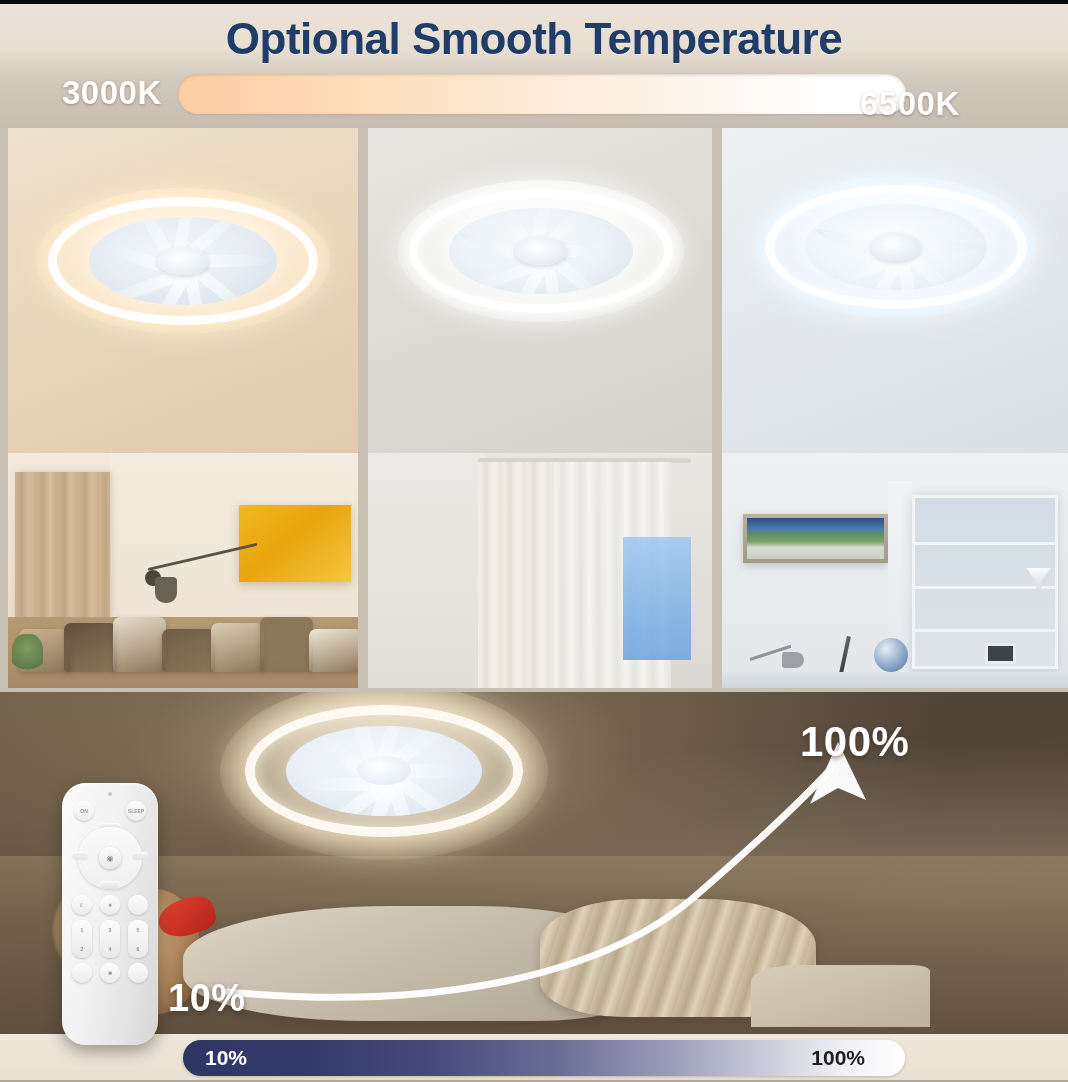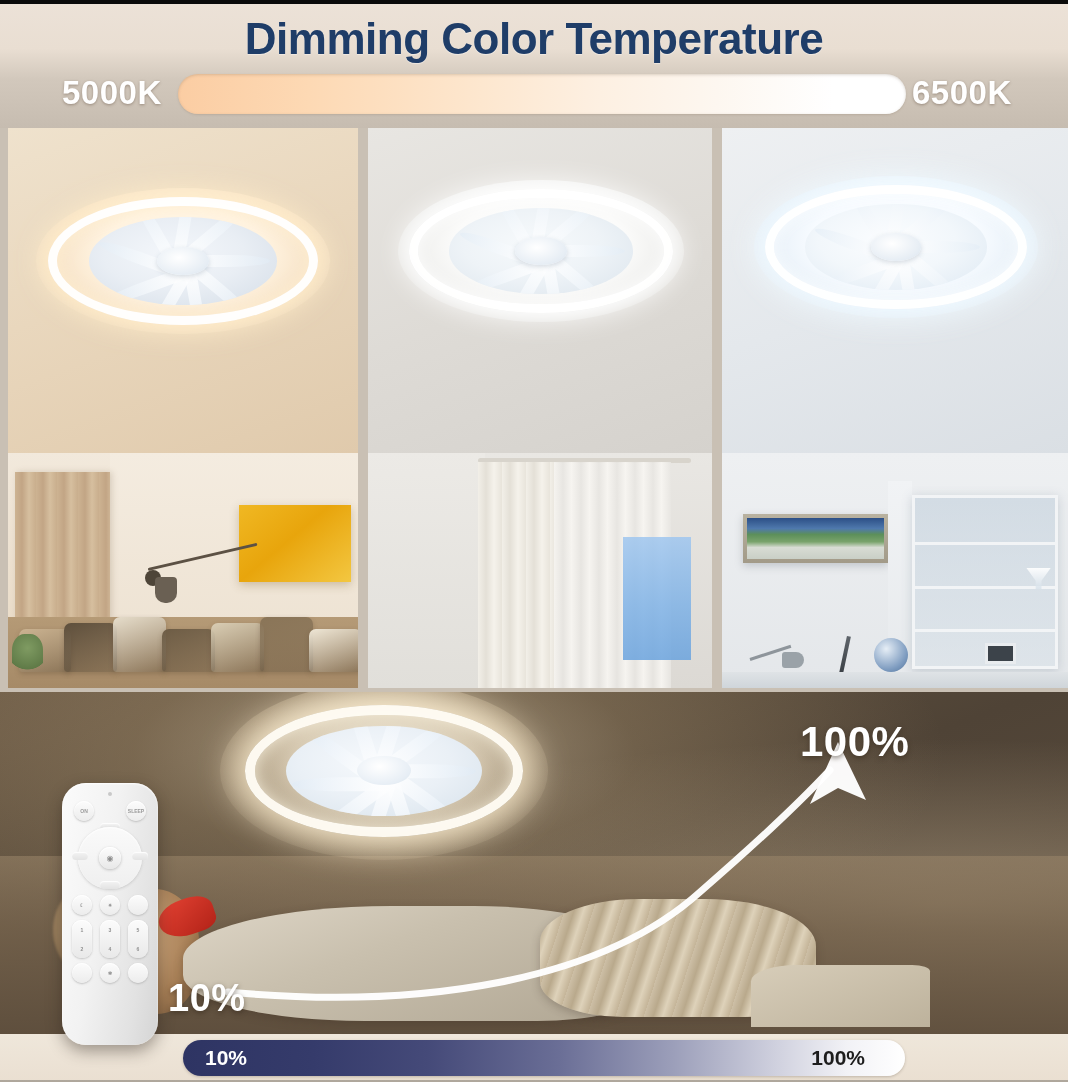--- a/index.html
+++ b/index.html
@@ -28,21 +28,21 @@
   .ct-row{
     position:absolute;left:0;top:70px;width:1068px;height:52px;
   }
   .ct-label{
     position:absolute;top:4px;
     font-size:33px;font-weight:bold;color:#ffffff;
     text-shadow:0 1px 3px rgba(90,70,55,.45);
     letter-spacing:0.5px;
   }
   .ct-label.left{left:62px;}
-  .ct-label.right{left:912px;}
+  .ct-label.right{left:860px;margin-top:11px;}
   .ct-bar{
     position:absolute;left:178px;top:4px;width:728px;height:40px;
     border-radius:20px;
     background:linear-gradient(90deg,#fbcda3 0%,#fdd9b4 18%,#fde6cd 40%,#fdf0e2 58%,#fdf7f0 74%,#ffffff 90%,#ffffff 100%);
     box-shadow:0 1px 3px rgba(120,100,80,.25) inset, 0 1px 2px rgba(140,120,100,.25);
   }
 
   
   .triptych{position:absolute;left:0;top:128px;width:1068px;height:560px;}
   .panel{position:absolute;top:0;height:560px;overflow:hidden;}
@@ -391,23 +391,23 @@
   }
   .edge-top{position:absolute;left:0;top:0;width:1068px;height:4px;background:#0a0a0a;}
   .edge-bot{position:absolute;left:0;bottom:0;width:1068px;height:2px;background:rgba(0,0,0,.25);}
 </style>
 </head>
 <body>
 
 <div class="page">
 
   <div class="header">
-    <div class="title">Dimming Color Temperature</div>
+    <div class="title">Optional Smooth Temperature</div>
     <div class="ct-row">
-      <div class="ct-label left">5000K</div>
+      <div class="ct-label left">3000K</div>
       <div class="ct-bar"></div>
       <div class="ct-label right">6500K</div>
     </div>
   </div>
 
   <div class="triptych">
 
     <div class="panel p1">
       <div class="scene">
         <div class="ceiling"></div>

